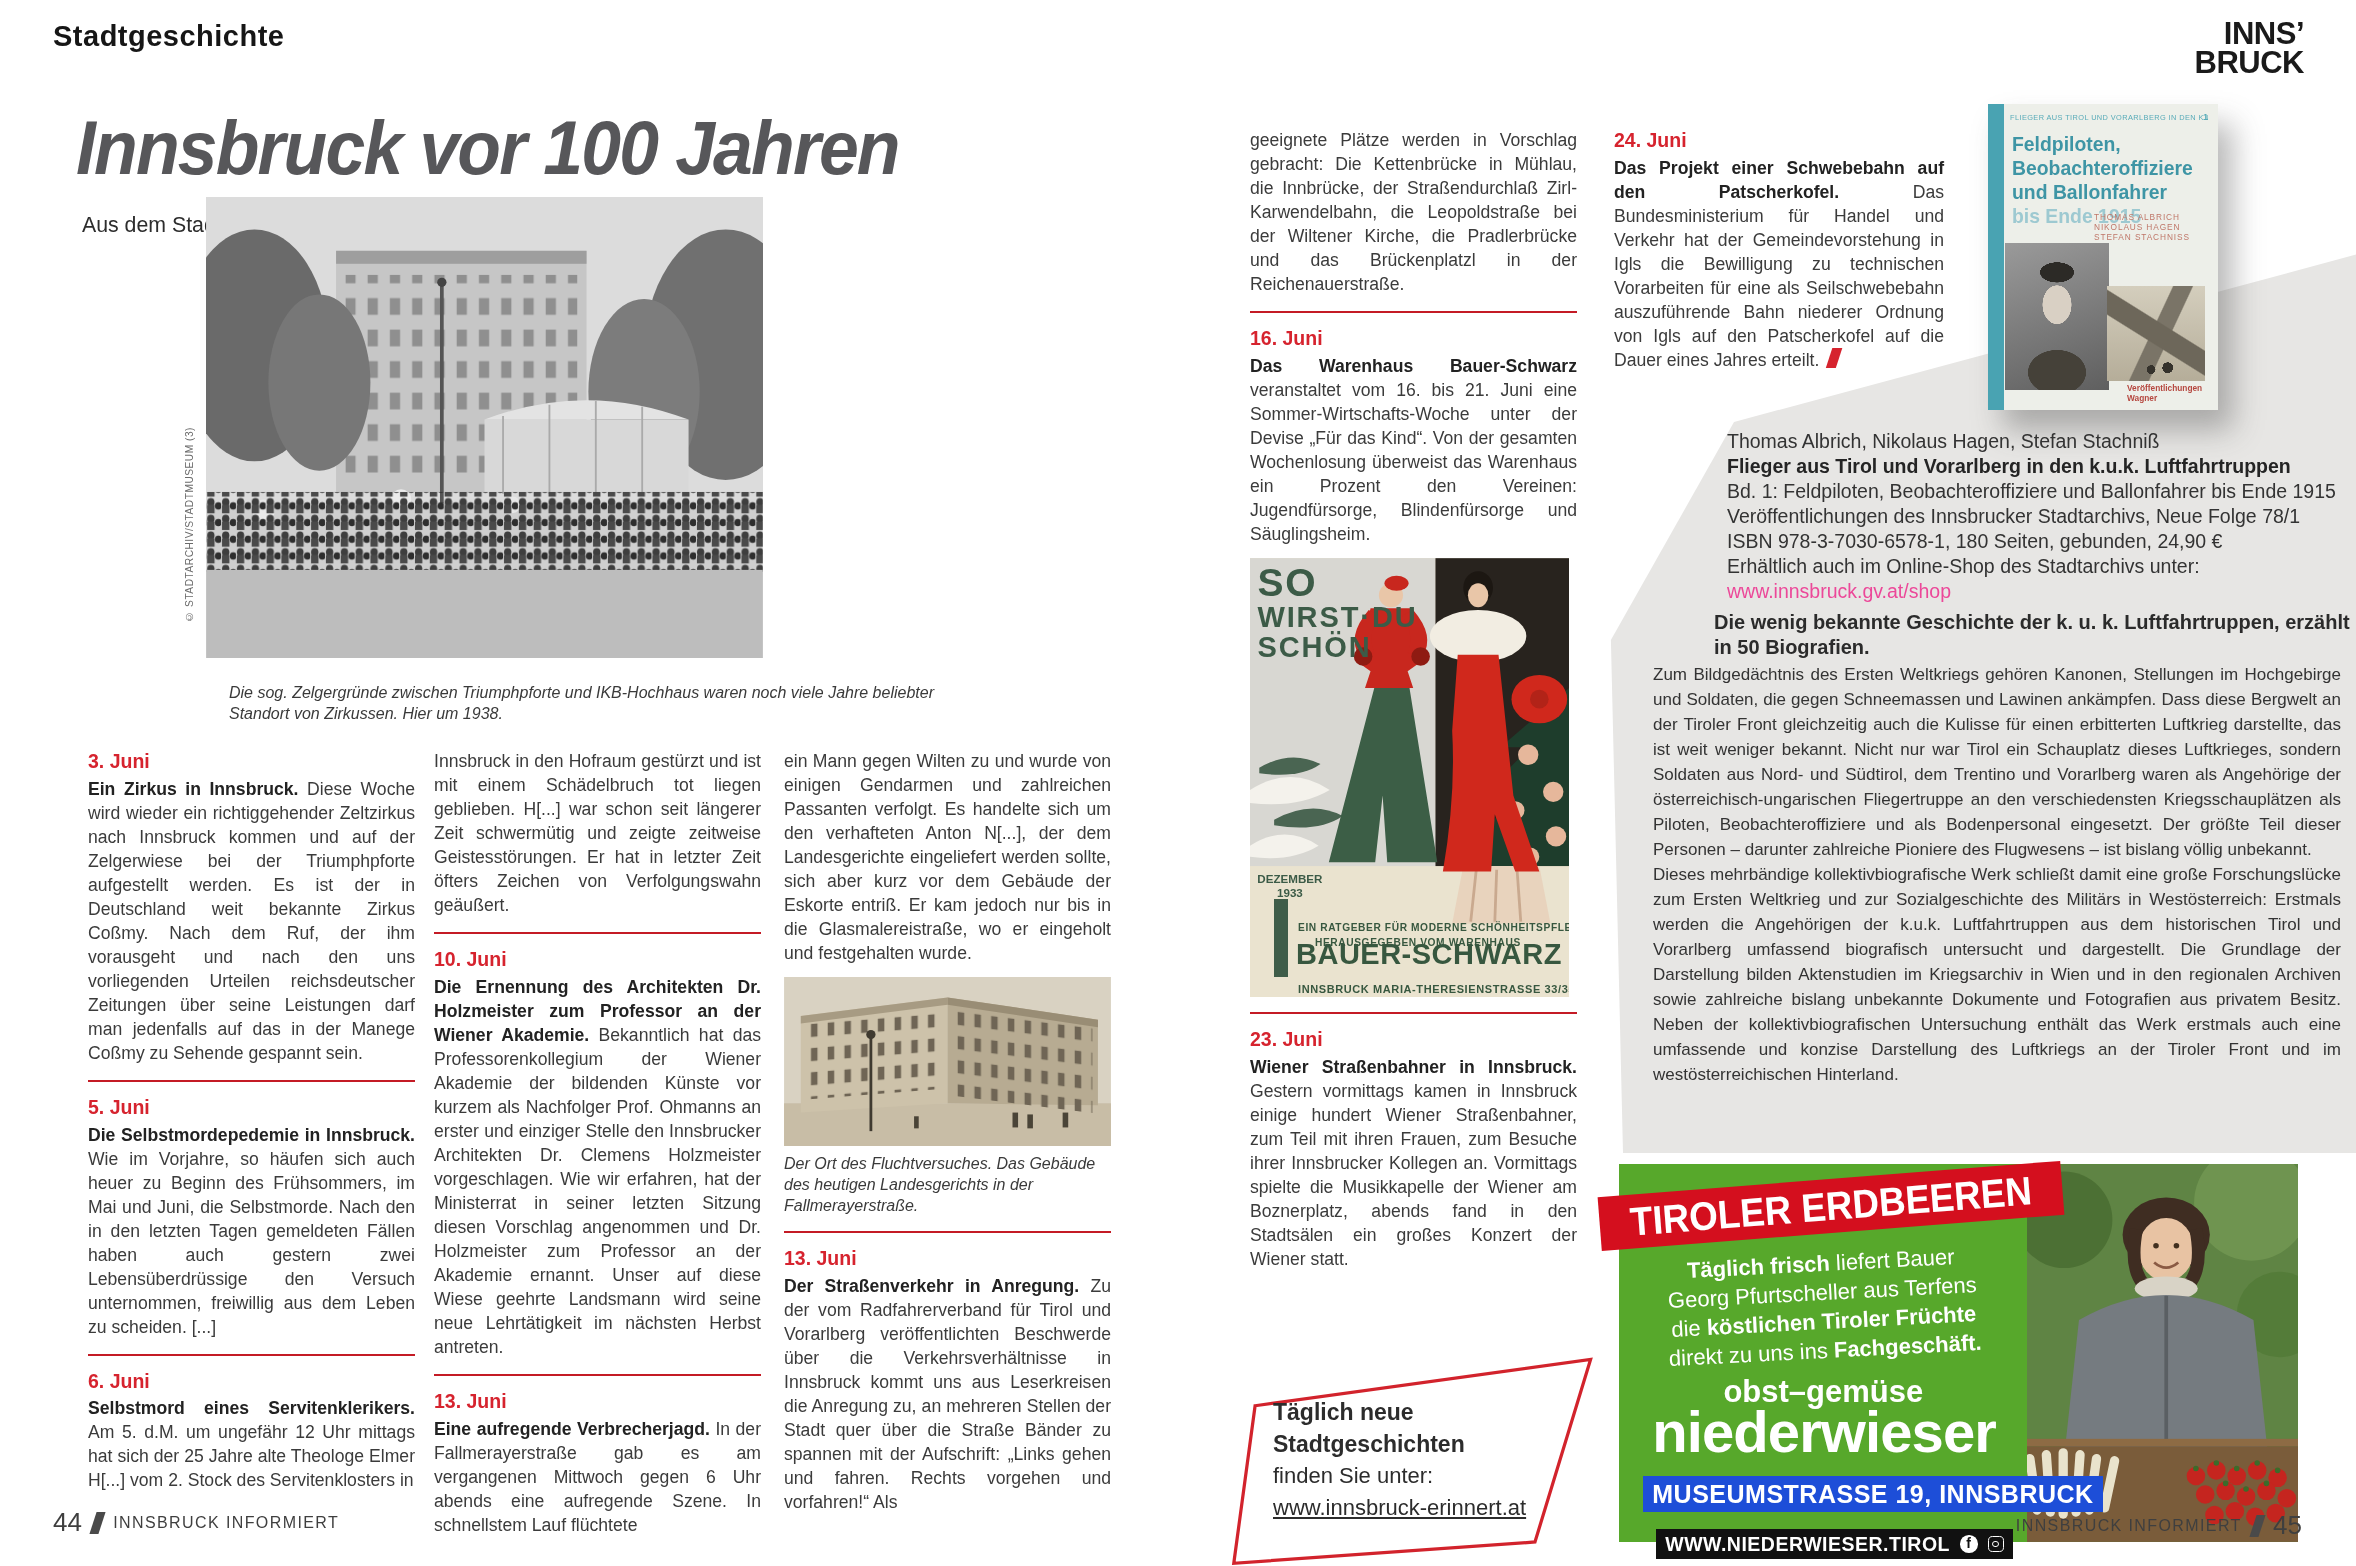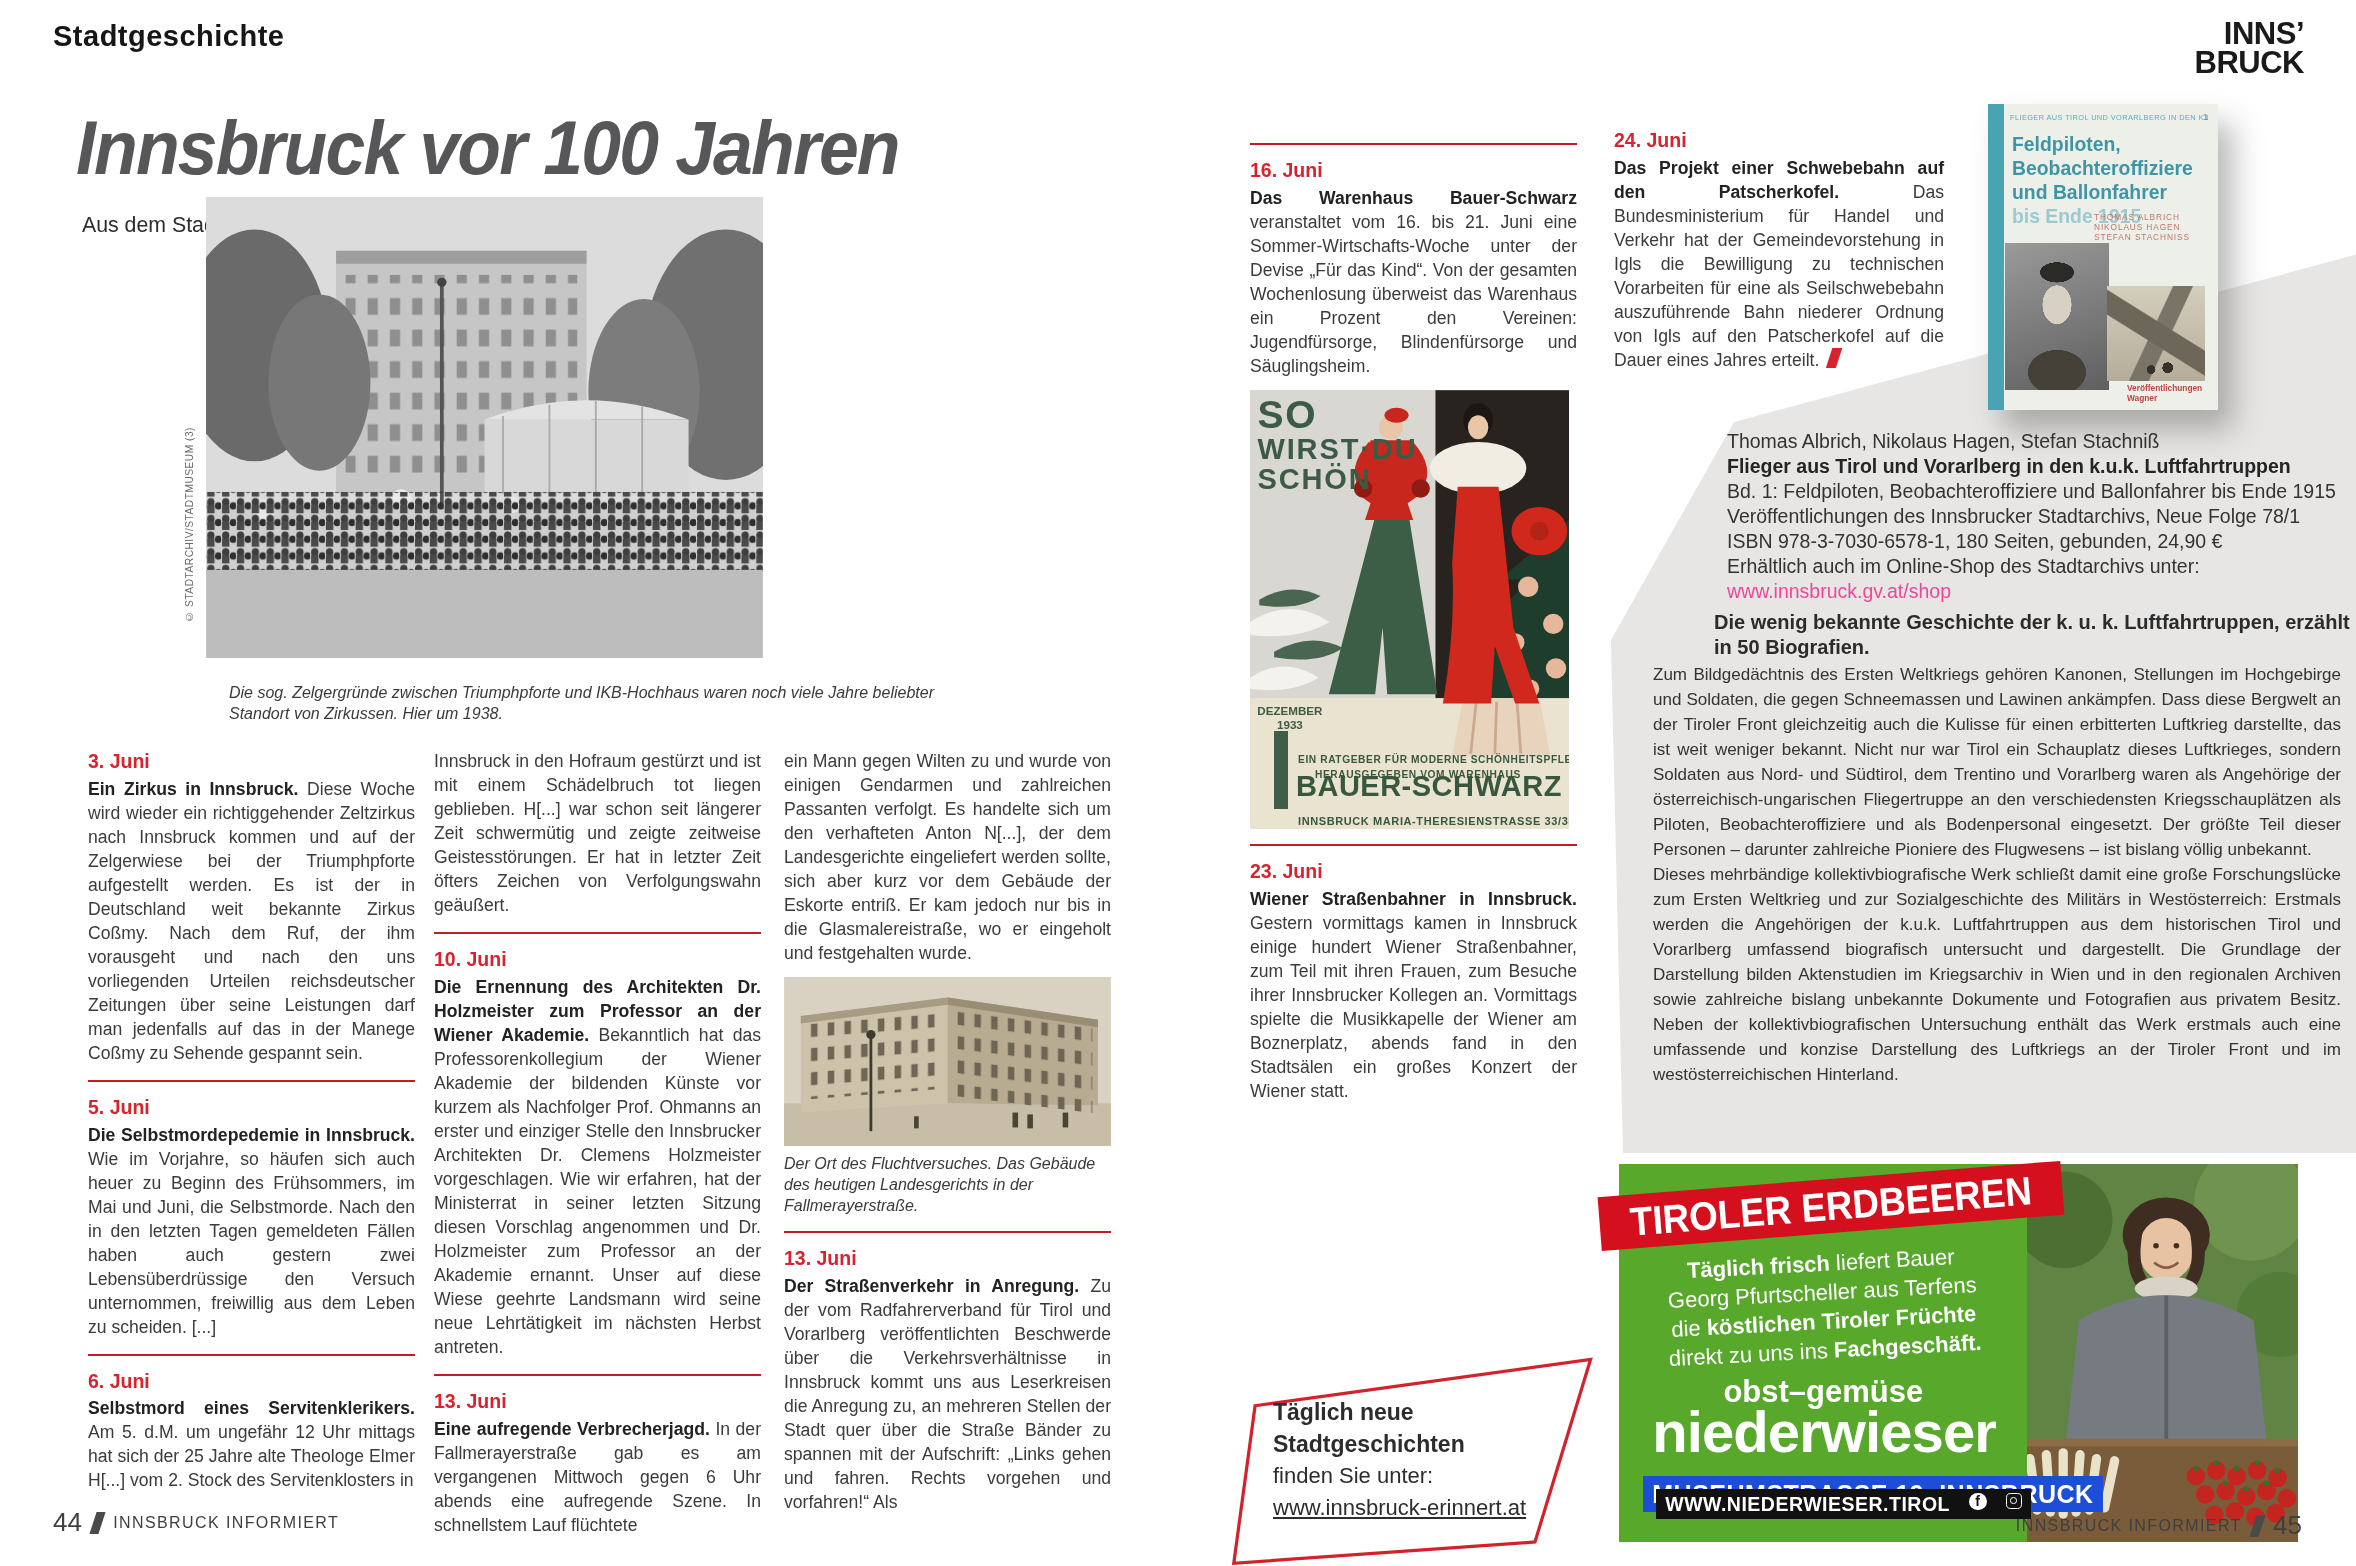--- a/index.html
+++ b/index.html
@@ -87,22 +87,22 @@
                   transform:scaleX(0.92);}
   .ad-copy{position:absolute;left:9.3px;top:85px;width:390px;text-align:center;color:#fff;
            font-size:22px;line-height:29px;transform:rotate(-3deg);}
   .ad-copy b{font-weight:bold;}
   .ad-cat{position:absolute;left:9.3px;top:210px;width:390px;text-align:center;color:#fff;
           font-weight:bold;font-size:31px;}
   .ad-brand{position:absolute;left:5.6px;top:234px;width:399px;text-align:center;color:#fff;
             font-weight:bold;font-size:58px;letter-spacing:-0.9px;}
   .ad-addr{position:absolute;left:24px;top:312px;background:#1d4ed8;color:#fff;font-weight:bold;
            font-size:25px;padding:3.7px 9.3px;letter-spacing:0.5px;white-space:nowrap;}
-  .ad-web{position:absolute;left:37px;top:325px;background:#111;color:#fff;font-weight:bold;
-          font-size:19.5px;padding:3.7px 9.3px;letter-spacing:0.5px;white-space:nowrap;display:flex;align-items:flex-start;gap:19px;}
+  .ad-web{position:absolute;left:37px;top:365px;background:#111;color:#fff;font-weight:bold;
+          font-size:19.5px;padding:3.7px 9.3px;letter-spacing:0.5px;white-space:nowrap;display:flex;align-items:center;gap:10px;}
   .fb-icon{display:inline-block;width:17.6px;height:17.6px;border-radius:50%;background:#fff;color:#111;
            font-weight:bold;font-size:14px;line-height:17.6px;text-align:center;}
   .ig-icon{display:inline-block;width:14px;height:14px;border:1.9px solid #fff;border-radius:4.6px;position:relative;}
   .ig-icon::after{content:"";position:absolute;left:3.7px;top:3.7px;width:6.5px;height:6.5px;border:1.9px solid #fff;border-radius:50%;box-sizing:border-box;}
   
   .footer{display:flex;align-items:center;gap:11px;}
   .f-num{font-size:26px;color:#3f3f3f;}
   .f-slash{width:9.3px;height:22px;background:#4a4a4a;transform:skewX(-18deg);}
   .f-label{font-size:16px;letter-spacing:1.4px;color:#3f3f3f;}
   .footer-left{left:53px;top:1507px;}
@@ -210,20 +210,21 @@
     </svg>
     <div class="cap">Der Ort des Fluchtversuches. Das Gebäude des heutigen Landesgerichts in der Fallmerayerstraße.</div>
     <div class="rule"></div>
     <div class="date">13. Juni</div>
     <p><span class="lead">Der Straßenverkehr in Anregung.</span><span>Zu der vom Radfahrerverband für Tirol und Vorarlberg veröffentlichten Beschwerde über die Verkehrsverhältnisse in Innsbruck kommt uns aus Leserkreisen die Anregung zu, an mehreren Stellen der Stadt quer über die Straße Bänder zu spannen mit der Aufschrift: „Links gehen und fahren. Rechts vorgehen und vorfahren!“ Als</span></p>
   </div>
 
   <div class="abs graybg"></div>
 
   <div class="col" style="left:1250px;top:128px;width:327px;">
+    <p>geeignete Plätze werden in Vorschlag gebracht: Die Kettenbrücke in Mühlau, die Innbrücke, der Straßendurchlaß Zirl-Karwendelbahn, die Leopoldstraße bei der Wiltener Kirche, die Pradlerbrücke und das Brückenplatzl in der Reichenauerstraße.</p>
     <div class="rule"></div>
     <div class="date">16. Juni</div>
     <p><span class="lead">Das Warenhaus Bauer-Schwarz</span><span>veranstaltet vom 16. bis 21. Juni eine Sommer-Wirtschafts-Woche unter der Devise „Für das Kind“. Von der gesamten Wochenlosung überweist das Warenhaus ein Prozent den Vereinen: Jugendfürsorge, Blindenfürsorge und Säuglingsheim.</span></p>
 
     <div class="poster">
       <svg width="319" height="439" viewBox="0 0 344 473" style="position:absolute;left:0;top:0;">
         <rect width="344" height="473" fill="#eae3cf"></rect>
         <rect width="200" height="332" fill="#d8d7d2"></rect>
         <path d="M10 226 q34 -20 66 -4 q-22 16 -66 10 z" fill="#4a6552"></path>
         <path d="M26 282 q40 -22 74 -4 q-26 18 -74 10 z" fill="#4a6552"></path>

